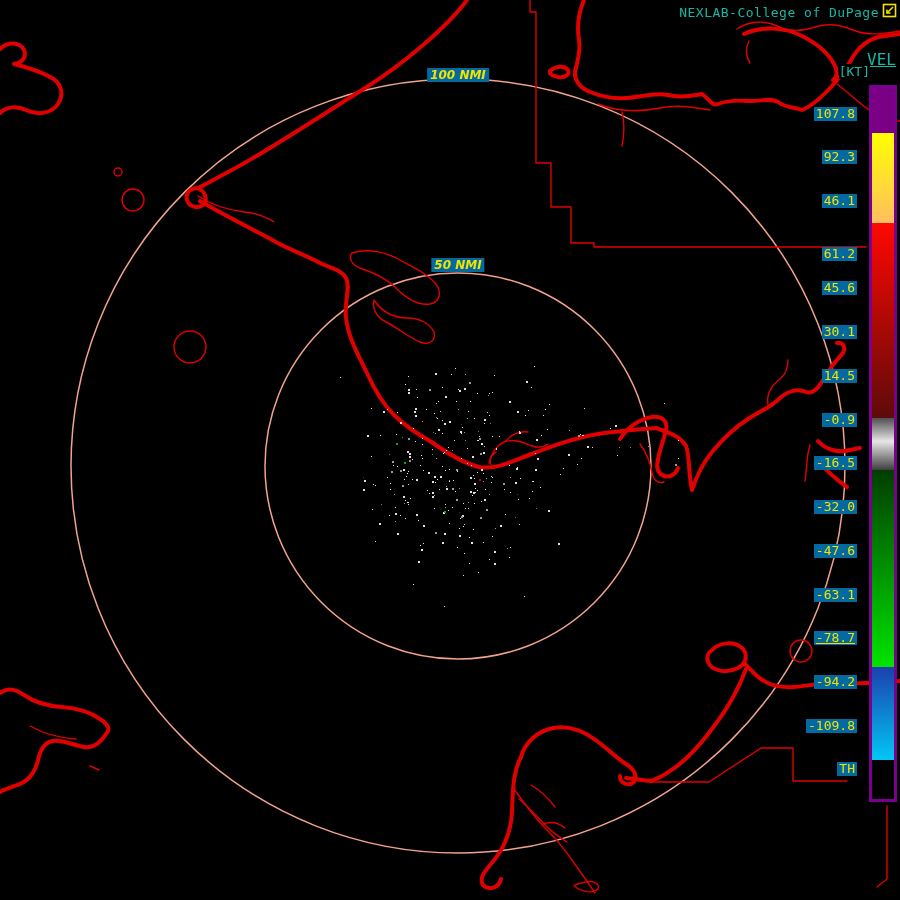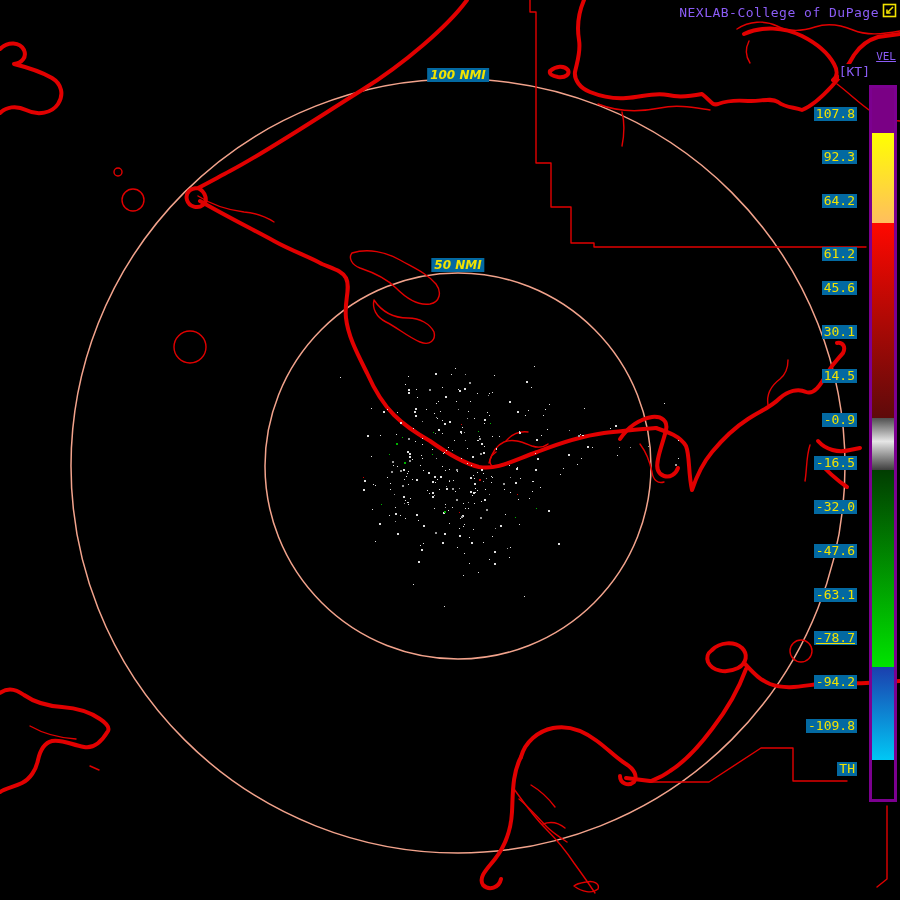--- a/index.html
+++ b/index.html
@@ -1,23 +1,23 @@
 <!DOCTYPE html>
 <html><head>
 <meta charset="utf-8">
 <style>
   html,body{margin:0;padding:0;background:#000;}
   #frame{position:relative;width:900px;height:900px;background:#000;overflow:hidden;
          font-family:"DejaVu Sans Mono","Liberation Mono",monospace;}
   #mapsvg{position:absolute;left:0;top:0;width:900px;height:900px;}
-  .yellow-text{color:#8b5cf6;}
+  .yellow-text{color:#14b8a6;}
   #title{position:absolute;top:5px;right:20px;font-size:13px;letter-spacing:0.5px;
          background:#000;padding:0 1px;white-space:nowrap;}
   #logo{position:absolute;top:3px;right:3px;width:15px;height:15px;}
-  #vel-label{position:absolute;top:50px;right:4px;font-size:11px;background:#000;text-decoration:underline;}
+  #vel-label{position:absolute;top:50px;right:4px;font-size:16px;background:#000;text-decoration:underline;}
   #kt-label{position:absolute;top:64px;right:30px;font-size:13px;background:#000;}
   #colorbar{position:absolute;left:869px;top:85px;width:28px;height:717px;
             border:3px solid #7c0090;box-sizing:border-box;background:#000;}
   .cb-seg{width:100%;}
   .cb-tick{position:absolute;right:43px;height:14px;line-height:14px;font-size:13px;
            color:#f2e300;background:#0369a1;padding:0 2px;white-space:nowrap;}
   .ring-label{position:absolute;transform:translateX(-50%);font-size:12px;font-weight:bold;
               font-style:italic;color:#f2e300;background:#0369a1;padding:0 3px;white-space:nowrap;
               font-family:"DejaVu Sans","Liberation Sans",sans-serif;z-index:5;}
   #caption{position:absolute;left:0;top:880px;width:900px;text-align:center;font-size:13px;
@@ -427,21 +427,21 @@
       <div class="cb-seg" style="height: 90px; background: linear-gradient(rgb(255, 255, 0), rgb(255, 190, 94));"></div>
       <div class="cb-seg" style="height: 195px; background: linear-gradient(rgb(255, 8, 0), rgb(94, 10, 10));"></div>
       <div class="cb-seg" style="height: 52px; background: linear-gradient(rgb(79, 79, 79), rgb(230, 230, 230) 45%, rgb(63, 63, 63));"></div>
       <div class="cb-seg" style="height: 197px; background: linear-gradient(rgb(1, 61, 1), rgb(0, 228, 0));"></div>
       <div class="cb-seg" style="height: 93px; background: linear-gradient(rgb(27, 63, 174), rgb(0, 200, 245));"></div>
       <div class="cb-seg" style="height: 39px; background: rgb(0, 0, 0);"></div>
     </div>
   <div id="ticks">
       <div class="cb-tick" style="top: 106.5px;">107.8</div>
       <div class="cb-tick" style="top: 150.23px;">92.3</div>
-      <div class="cb-tick" style="top: 193.96px;">64.2</div>
+      <div class="cb-tick" style="top: 193.96px;">46.1</div>
       <div class="cb-tick" style="top: 247px;">61.2</div>
       <div class="cb-tick" style="top: 281.42px;">45.6</div>
       <div class="cb-tick" style="top: 325.15px;">30.1</div>
       <div class="cb-tick" style="top: 368.88px;">14.5</div>
       <div class="cb-tick" style="top: 412.61px;">-0.9</div>
       <div class="cb-tick" style="top: 456.34px;">-16.5</div>
       <div class="cb-tick" style="top: 500.07px;">-32.0</div>
       <div class="cb-tick" style="top: 543.8px;">-47.6</div>
       <div class="cb-tick" style="top: 587.53px;">-63.1</div>
       <div class="cb-tick" style="top: 631.26px; text-decoration: underline;">-78.7</div>

